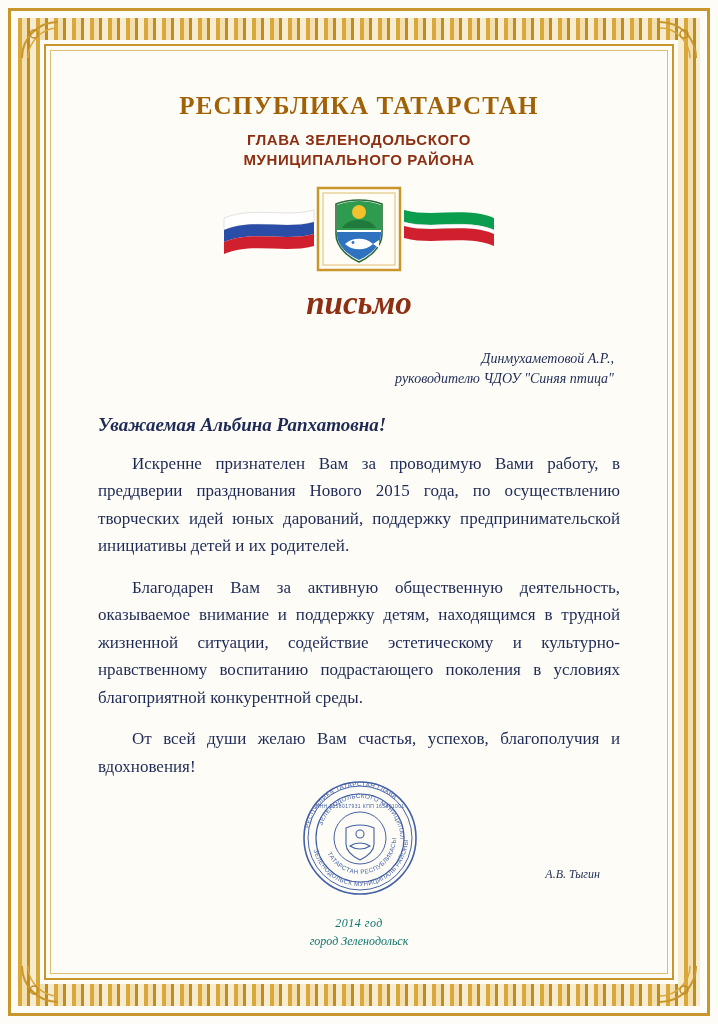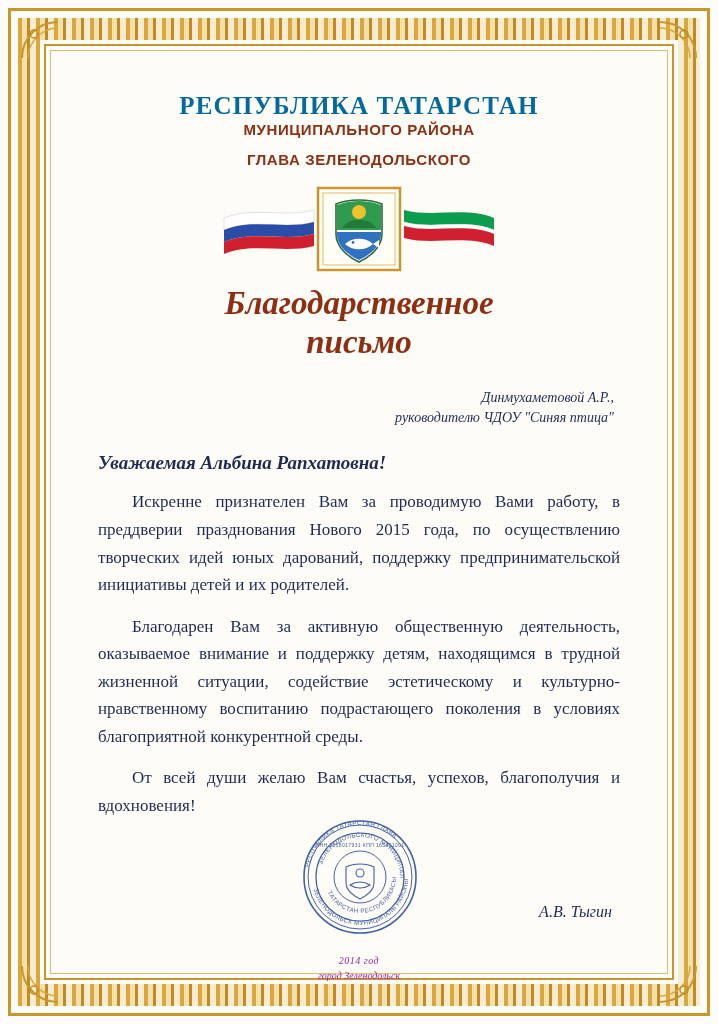--- a/index.html
+++ b/index.html
@@ -104,21 +104,21 @@
     box-sizing: border-box;
     padding: 10px 42px 0 42px;
     text-align: center;
   }
 
   .rep-title {
     font-family: "Liberation Serif", serif;
     font-size: 25px;
     letter-spacing: 1.2px;
     font-weight: bold;
-    color: #0369a1;
+    color: #a16207;
     margin-top: 24px;
     line-height: 1.1;
   }
   .head-line {
     font-family: "Liberation Sans", sans-serif;
     font-size: 15px;
     font-weight: bold;
     color: #8e2f13;
     letter-spacing: 0.6px;
     line-height: 1.35;
@@ -179,40 +179,40 @@
   }
 
   
   .sign-row {
     position: relative;
     height: 92px;
     margin-top: 16px;
   }
   .signature {
     position: absolute;
-    right: 8px;
+    right: 20px;
     bottom: 6px;
     font-style: italic;
-    font-size: 16px;
+    font-size: 12px;
     color: #1e2a55;
   }
   .stamp {
     position: absolute;
     left: 196px;
     bottom: -16px;
     width: 132px;
     height: 132px;
     opacity: 0.88;
   }
 
   .footer {
     margin-top: 26px;
     font-style: italic;
-    font-size: 10px;
-    color: #a21caf;
+    font-size: 12px;
+    color: #0f766e;
     line-height: 1.5;
   }
   .footer .year { letter-spacing: 0.5px; }
 </style>
 </head>
 <body>
 
 <div id="certificate">
 
   <div class="border-outer"></div>
@@ -246,22 +246,22 @@
       <path d="M2 38 C2 18 18 2 38 2" fill="none" stroke="#c8962c" stroke-width="2"></path>
       <path d="M8 38 C8 22 22 8 38 8" fill="none" stroke="#d9a83c" stroke-width="1.5"></path>
       <circle cx="14" cy="14" r="4" fill="none" stroke="#c08b22" stroke-width="1.5"></circle>
     </svg>
   </div>
 
   <div class="content">
 
     <div class="rep-title">РЕСПУБЛИКА ТАТАРСТАН</div>
 
+    <div class="head-line">ГЛАВА ЗЕЛЕНОДОЛЬСКОГО</div>
     <div class="head-line" style="margin-top:0">МУНИЦИПАЛЬНОГО РАЙОНА</div>
-    <div class="head-line">ГЛАВА ЗЕЛЕНОДОЛЬСКОГО</div>
 
     <div class="emblem-wrap">
       <svg width="290" height="92" viewBox="0 0 290 92">
 
         <g>
           <path d="M10 34 C40 22 70 34 100 26 L100 38 C70 46 40 34 10 46 Z" fill="#ffffff" stroke="#cfcfcf" stroke-width="0.6"></path>
           <path d="M10 46 C40 34 70 46 100 38 L100 50 C70 58 40 46 10 58 Z" fill="#2a4da8"></path>
           <path d="M10 58 C40 46 70 58 100 50 L100 62 C70 70 40 58 10 70 Z" fill="#d0202e"></path>
         </g>
 
@@ -281,21 +281,20 @@
         <path d="M128 44 C134 33 156 33 162 44 Z" fill="#1f7a3c"></path>
 
         <path d="M123 48 L167 48 L167 50 C167 63 154 72 145 76 C136 72 123 63 123 50 Z" fill="#2f72c0"></path>
         <path d="M131 60 C138 53 152 53 159 60 C152 67 138 67 131 60 Z" fill="#ffffff"></path>
         <path d="M159 60 L165 56 L165 64 Z" fill="#ffffff"></path>
         <circle cx="139" cy="58.5" r="1.4" fill="#2f72c0"></circle>
       </svg>
     </div>
 
     <div class="doc-title">
-      <div>Благодарственное</div>
       <div>письмо</div>
     </div>
 
     <div class="addressee">
       <div>Динмухаметовой А.Р.,</div>
       <div>руководителю ЧДОУ "Синяя птица"</div>
     </div>
 
     <div class="salutation">Уважаемая Альбина Рапхатовна!</div>
 

